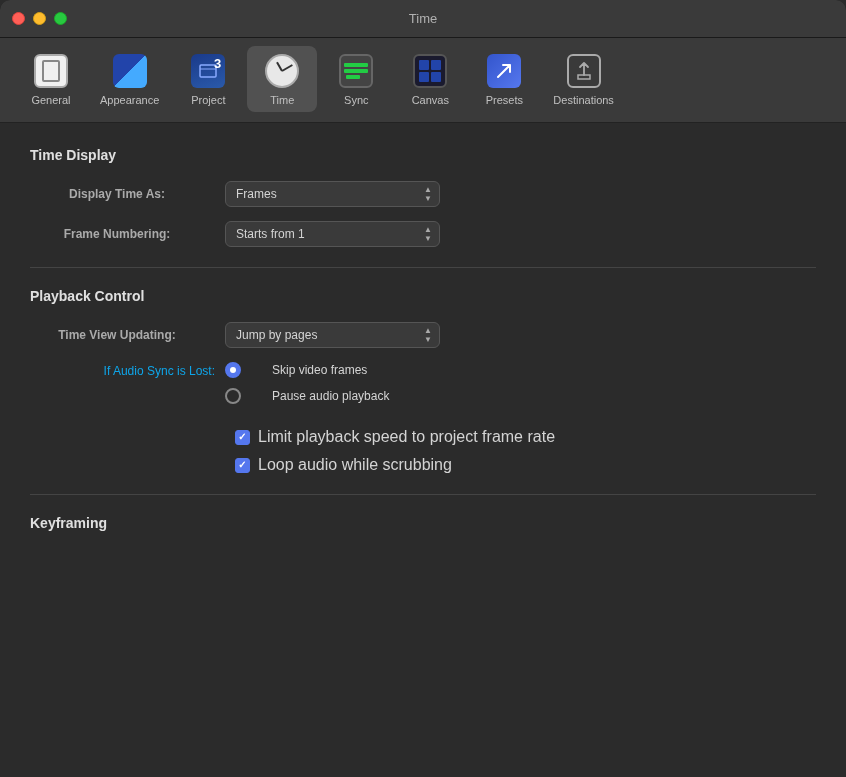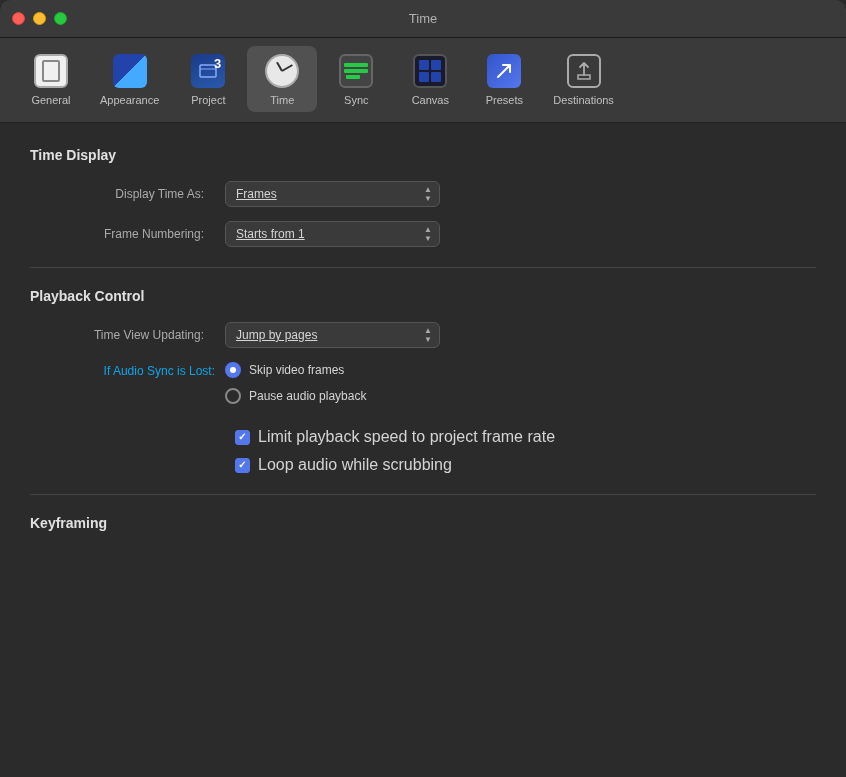--- a/index.html
+++ b/index.html
@@ -271,47 +271,47 @@
     }
 
     
     .form-row {
       display: flex;
       align-items: center;
       margin-bottom: 14px;
     }
 
     .form-label {
-      text-align: right;
+      text-align: center;
       width: 195px;
       font-size: 12px;
       color: #aaa;
       padding-right: 21px;
       flex-shrink: 0;
+      font-weight: bold;
     }
 
     .select-wrapper {
       position: relative;
       display: inline-flex;
       align-items: center;
     }
 
     .select-wrapper select {
       background: #3a3a3a;
       border: 1px solid #555;
       border-radius: 6px;
       color: #d4d4d4;
       font-size: 12px;
       padding: 5px 30px 5px 10px;
       appearance: none;
       -webkit-appearance: none;
       min-width: 215px;
       cursor: pointer;
       outline: none;
-      text-decoration: underline;
     }
 
     .select-arrows {
       position: absolute;
       right: 8px;
       top: 50%;
       transform: translateY(-50%);
       display: flex;
       flex-direction: column;
       gap: 1px;
@@ -357,20 +357,21 @@
       content: '';
       width: 6px;
       height: 6px;
       border-radius: 50%;
       background: white;
     }
 
     .radio-label {
       font-size: 12px;
       color: #d4d4d4;
+      margin-left: 23px;
     }
 
     
     .checkbox-row {
       display: flex;
       align-items: center;
       gap: 8px;
       margin-bottom: 10px;
     }
 

